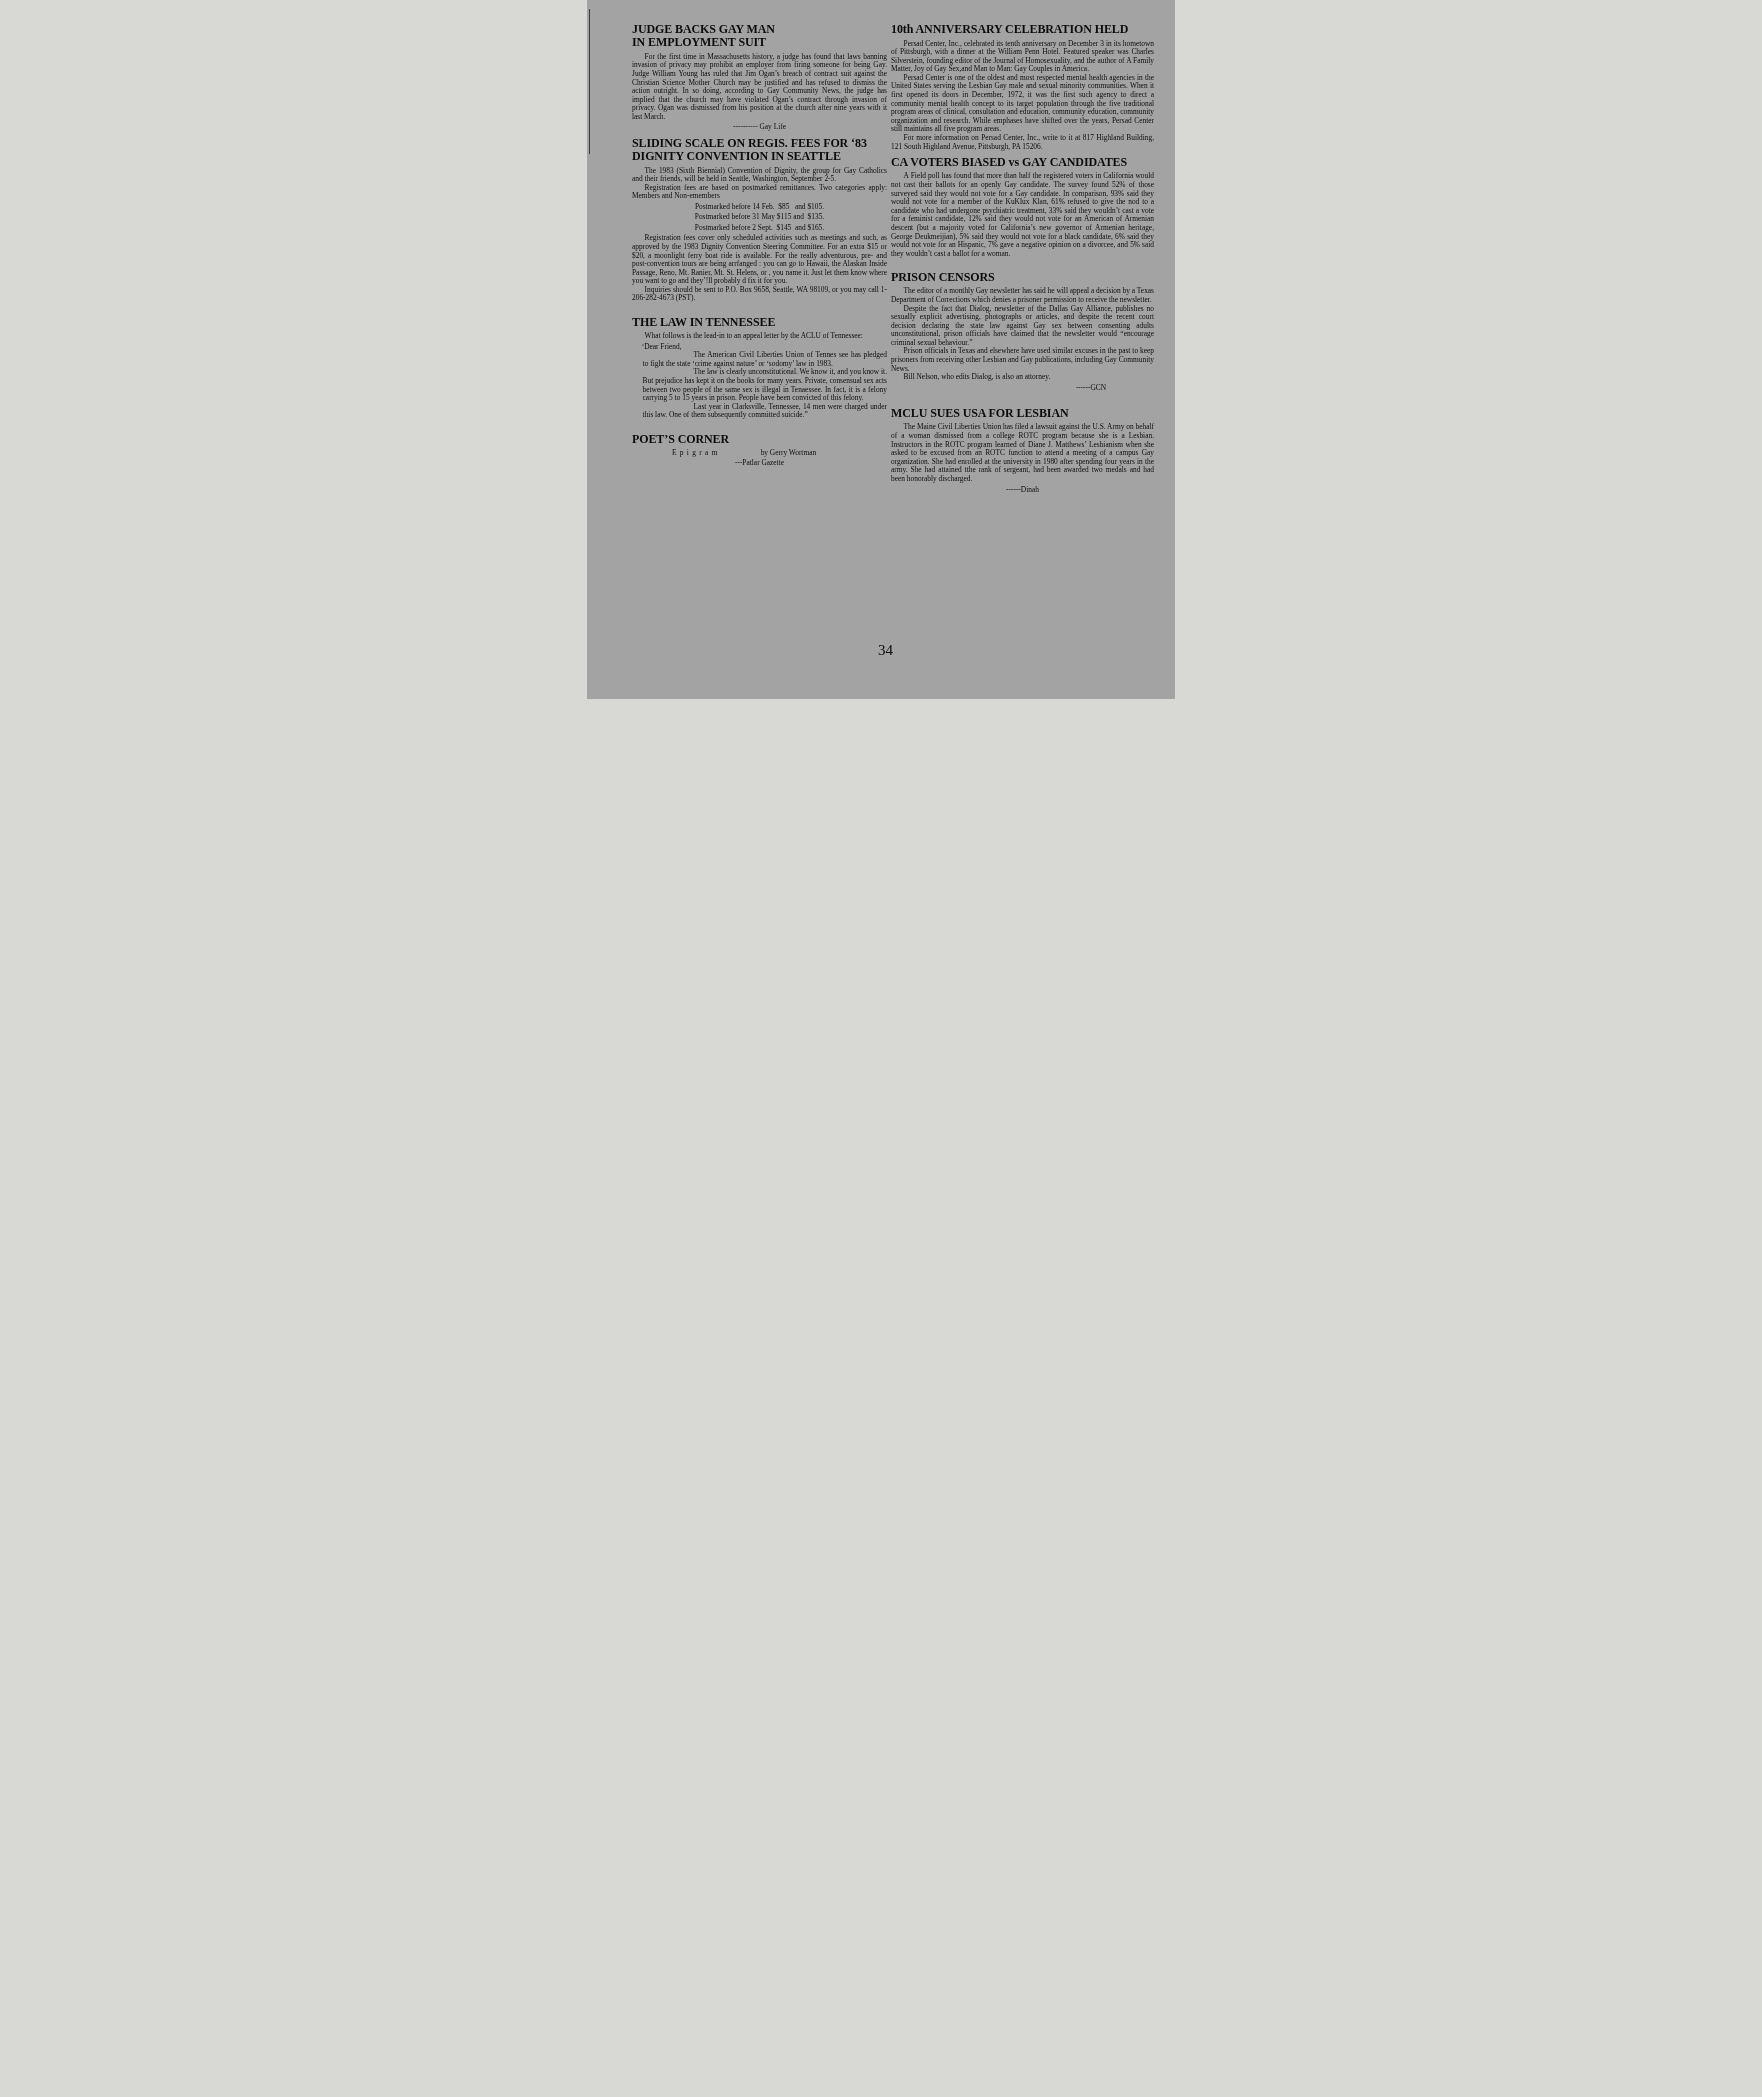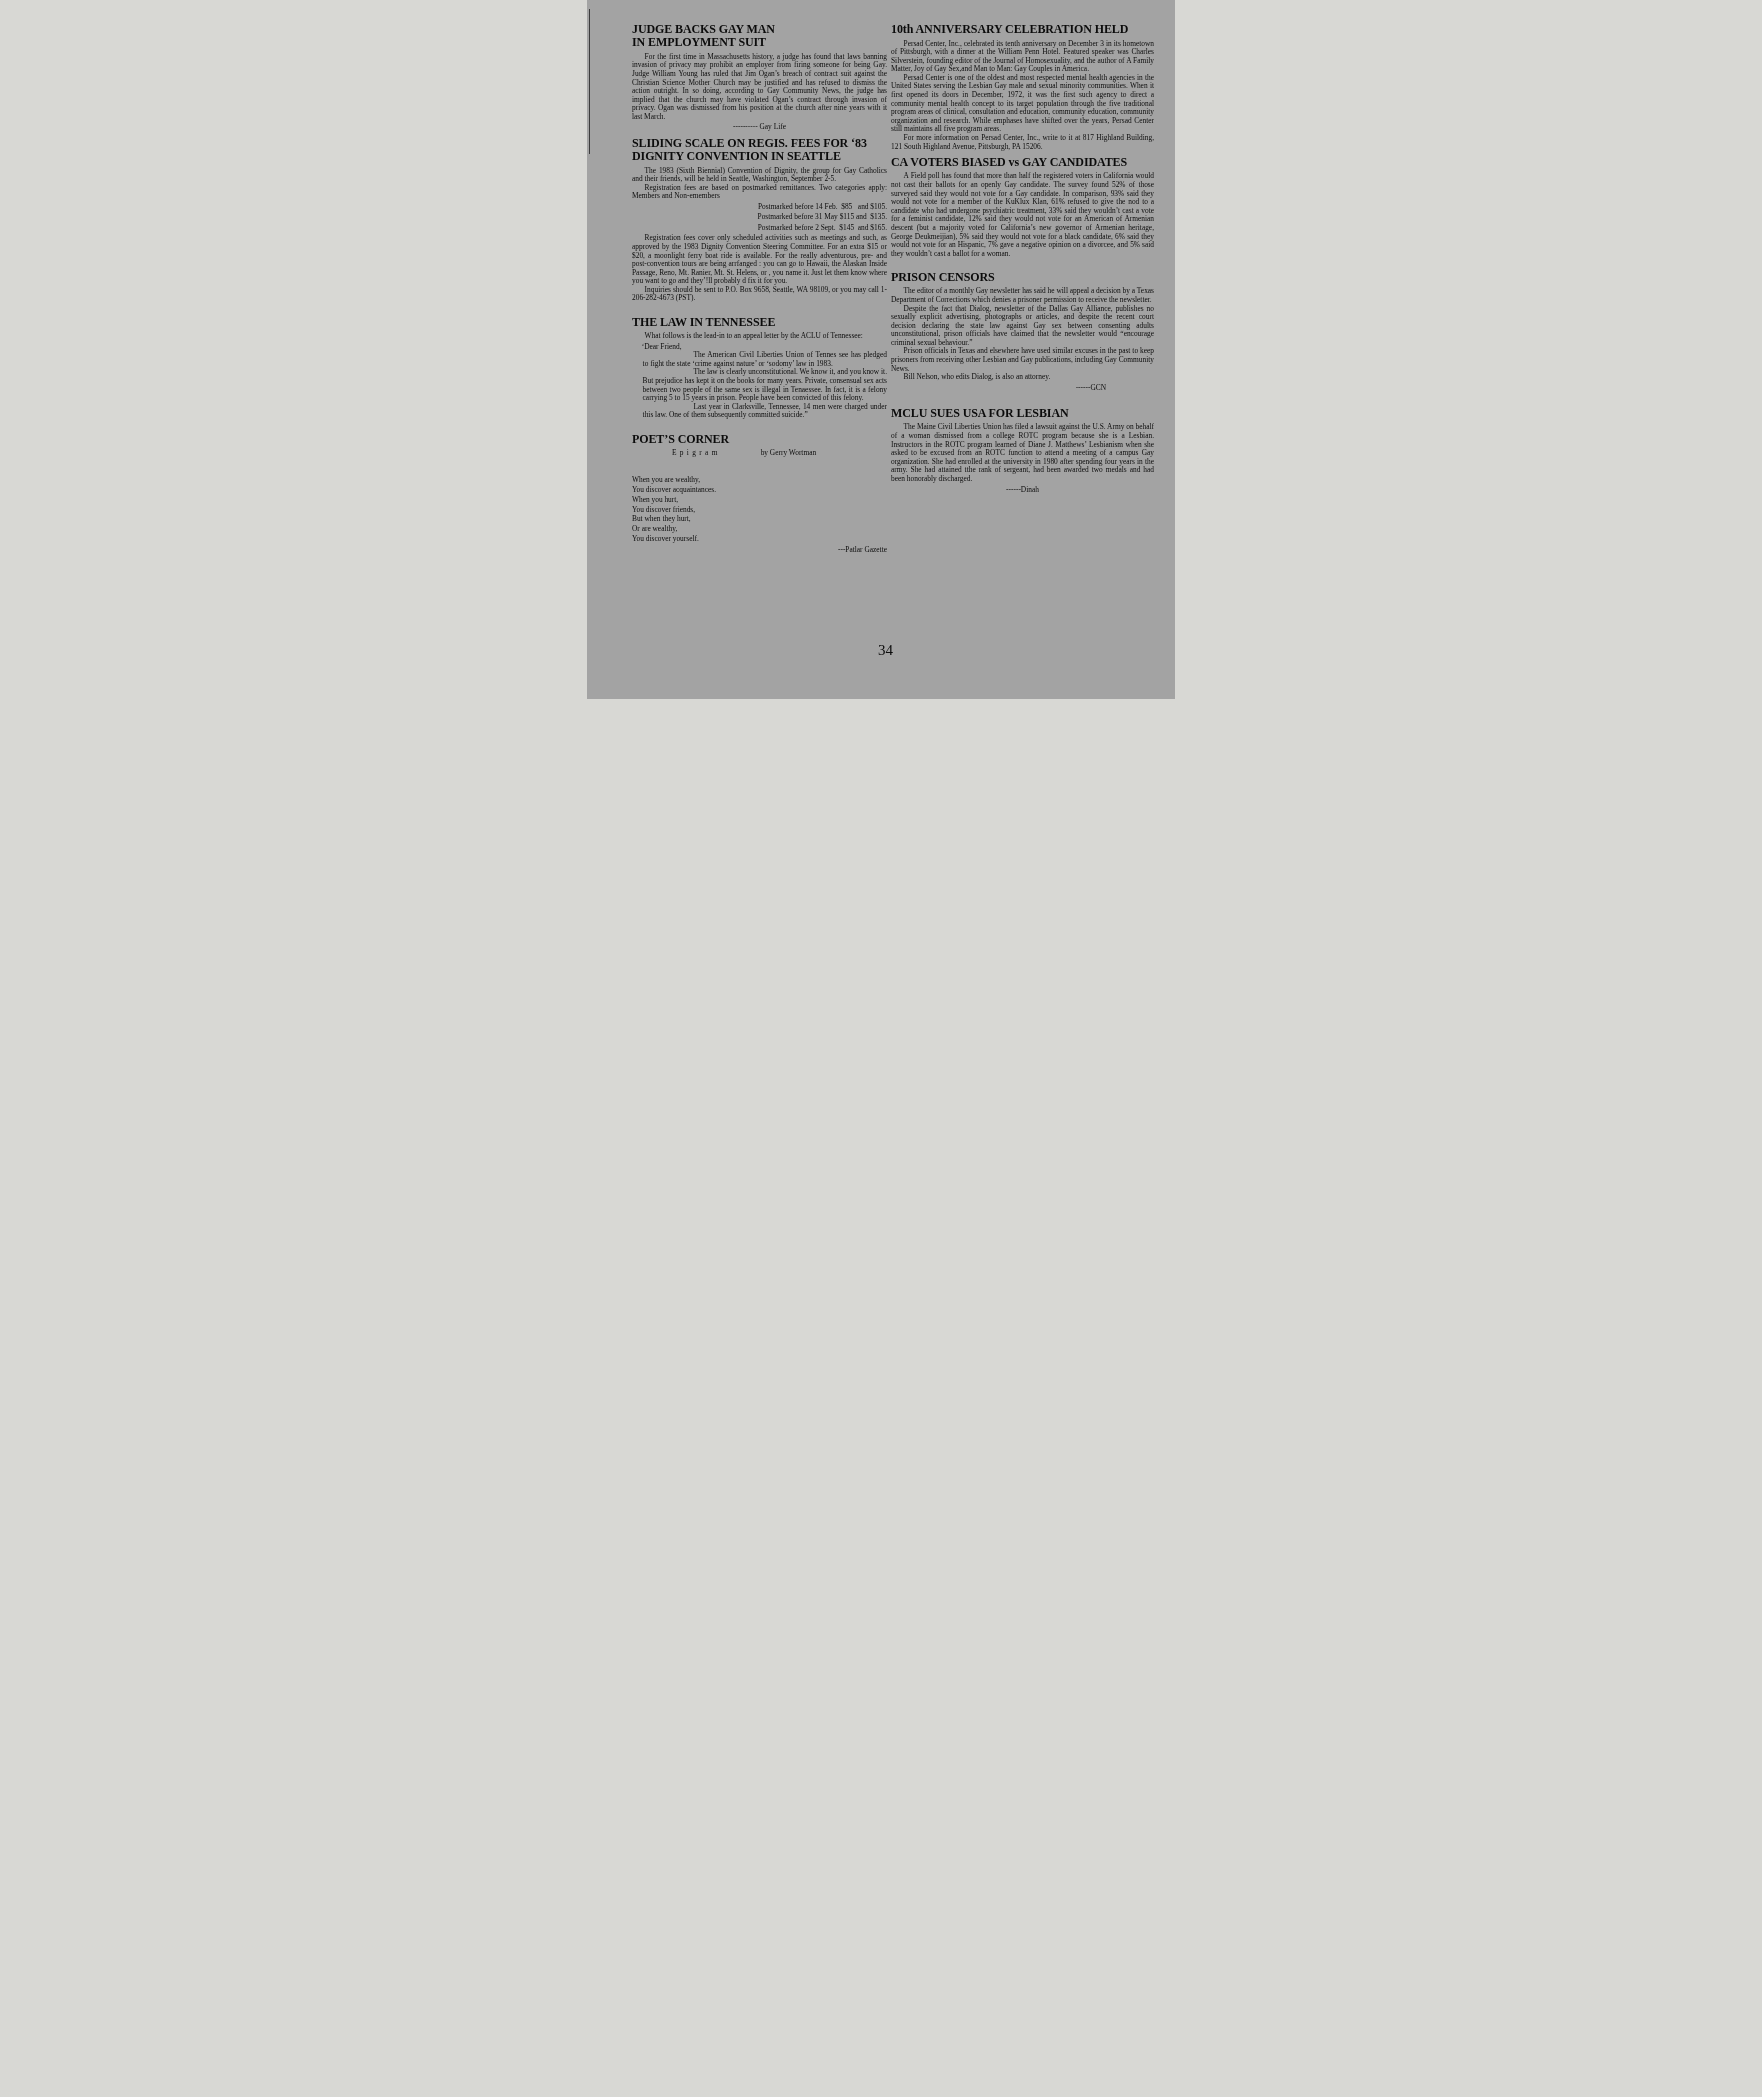--- a/index.html
+++ b/index.html
@@ -51,21 +51,21 @@
     text-align: justify;
     text-indent: 12.6px;
   }
 
   .fee-block { margin: 1px 0 1px 0; }
   .fee-line {
     white-space: pre;
     font-size: 7.4px;
     line-height: 1.42;
     text-indent: 0;
-    text-align: right;
+    text-align: center;
   }
 
   .attribution {
     font-size: 7.4px;
     line-height: 1.3;
     margin-top: 1px;
   }
   .attribution.center { text-align: center; }
   .attribution.right  { text-align: right; padding-right: 48px; }
 
@@ -163,29 +163,20 @@
     </div>
 
     <div class="article gap-m">
       <h2 class="headline">
         <div>POET’S CORNER</div>
       </h2>
       <div class="poem-byline-row">
         <span class="poem-title">Epigram</span>
         <span class="poem-byline">by Gerry Wortman</span>
       </div>
-      <div class="poem">
-        <div class="poem-line">When you are wealthy,</div>
-        <div class="poem-line">You discover acquaintances.</div>
-        <div class="poem-line">When you hurt,</div>
-        <div class="poem-line">You discover friends,</div>
-        <div class="poem-line">But when they hurt,</div>
-        <div class="poem-line">Or are wealthy,</div>
-        <div class="poem-line">You discover yourself.</div>
-      </div>
       <div class="attribution center">---Patlar Gazette</div>
     </div>
 
   </div>
 
   <div class="col col-right">
 
     <div class="article">
       <h2 class="headline">
         <div>10th ANNIVERSARY CELEBRATION HELD</div>

